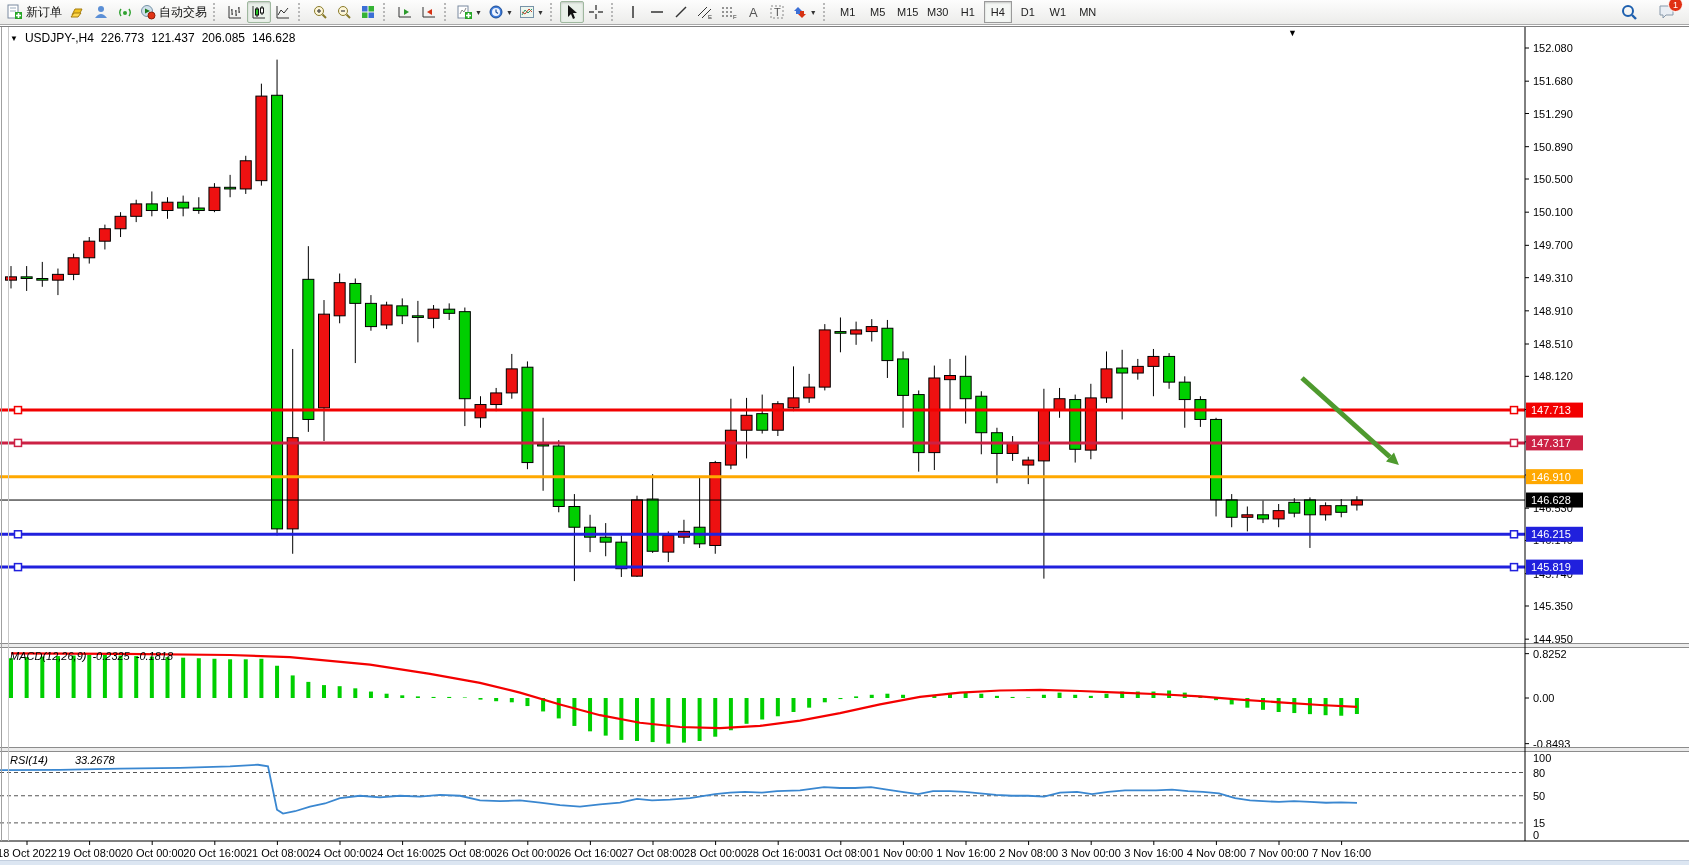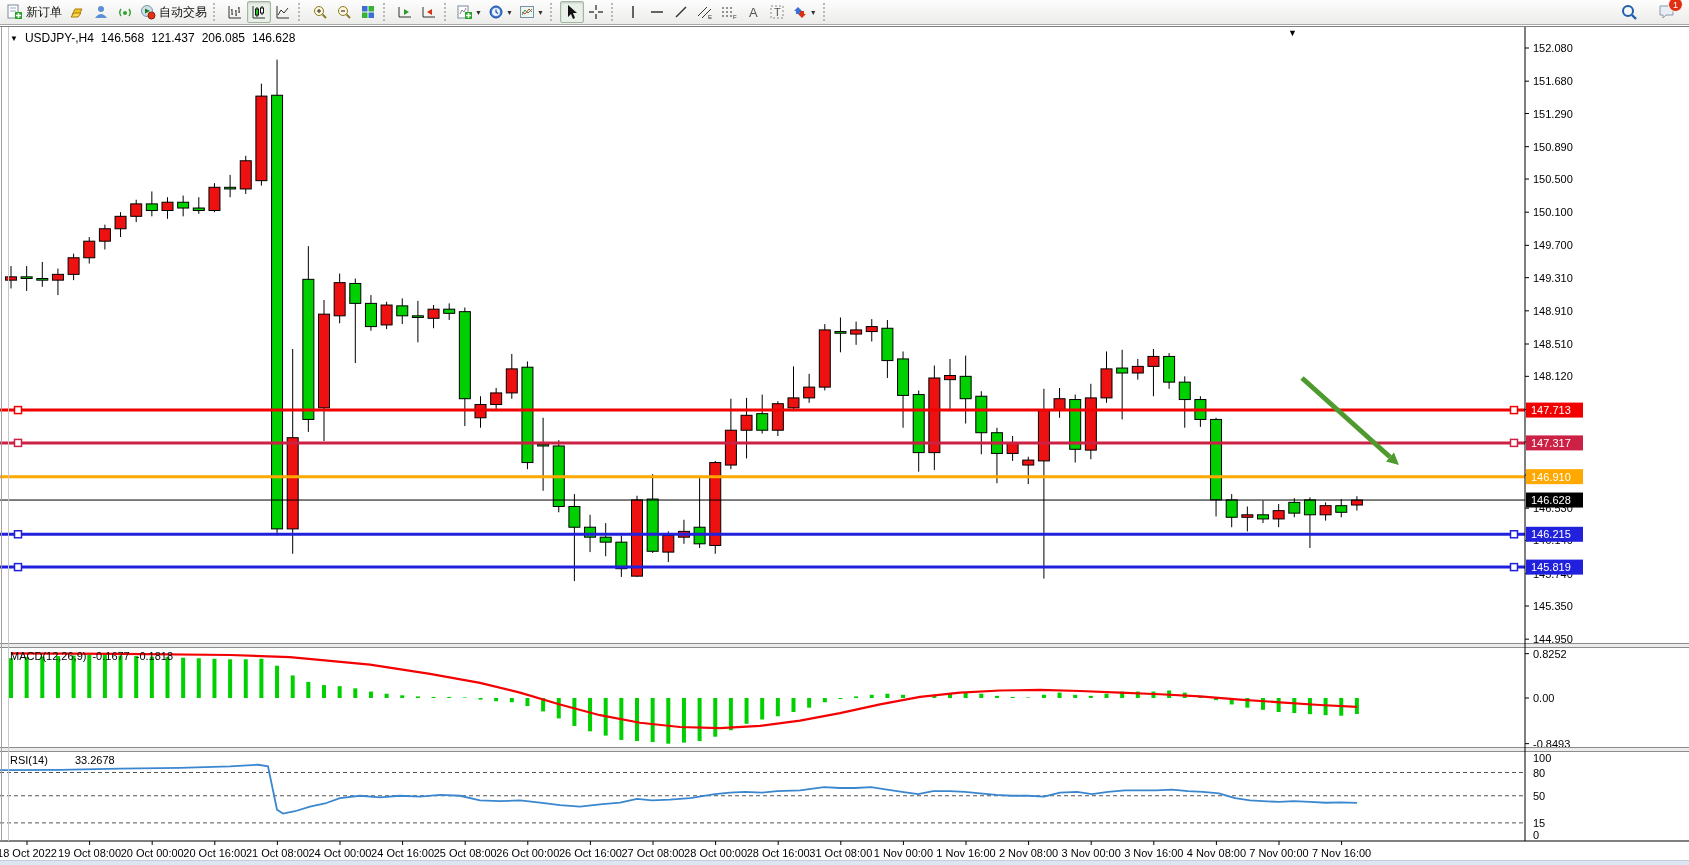--- a/index.html
+++ b/index.html
@@ -18,21 +18,21 @@
       font-size:11px;color:#222;border:1px solid transparent;margin:0 1px;}
   .tf.active{background:#f4f7f4;border-color:#9a9a9a;box-shadow:inset 0 1px 2px rgba(0,0,0,.2);}
   #tb-right{margin-left:auto;display:flex;align-items:center;margin-right:10px;}
   .badge{position:absolute;right:-5px;top:-5px;background:#e03014;color:#fff;font-size:9px;
     width:13px;height:13px;border-radius:50%;display:flex;align-items:center;justify-content:center;border:1px solid #fff;}
   
   #chartwrap{position:absolute;left:0;top:26px;width:1689px;height:839px;background:#fff;border-top:1px solid #808080;}
   #chart-title{position:absolute;left:10px;top:4px;font-size:12px;color:#000;display:flex;gap:7px;align-items:center;z-index:5;}
   #chart-title .tri{font-size:8px;}
   #chart-menu-caret{position:absolute;left:1288px;top:1px;font-size:9px;color:#000;z-index:5;}
-  .indlabel{position:absolute;font-size:11px;color:#000;z-index:5;display:flex;gap:6px;}
+  .indlabel{position:absolute;font-size:11px;color:#000;z-index:5;display:flex;gap:6px;font-style:italic;}
   #macd-label{left:10px;top:623px;}
   #rsi-label{left:10px;top:727px;gap:27px;}
   #bottomstrip{position:absolute;left:0;top:833px;width:1689px;height:6px;background:#dce6f2;border-top:1px solid #c2cede;}
   svg text{font-family:"Liberation Sans",sans-serif;}
 </style>
 </head>
 <body>
 <div id="app">
 
 <div id="toolbar">
@@ -227,20 +227,31 @@
   <div class="tb">
     <svg width="16" height="16">
           <polygon points="4,2 8,6 6,6 6,9 2,9 2,6 0,6" transform="translate(2,1)" fill="#3c6fd6"></polygon>
           <polygon points="4,7 8,3 6,3 6,0 2,0 2,3 0,3" transform="translate(6,7)" fill="#d63214"></polygon>
         </svg>
     <span class="caret">▼</span>
   </div>
 
   <div class="grip"></div>
 
+  <div id="tf-group" style="display: flex;">
+        <div class="tf">M1</div>
+        <div class="tf">M5</div>
+        <div class="tf">M15</div>
+        <div class="tf">M30</div>
+        <div class="tf">H1</div>
+        <div class="tf active">H4</div>
+        <div class="tf">D1</div>
+        <div class="tf">W1</div>
+        <div class="tf">MN</div>
+      </div>
 
   <div id="tb-right">
     <div class="tb" style="margin-right:14px;">
       <svg width="18" height="18">
             <circle cx="8" cy="8" r="5" fill="none" stroke="#1d5fae" stroke-width="2"></circle>
             <line x1="12" y1="12" x2="16" y2="16" stroke="#1d5fae" stroke-width="2.4"></line>
           </svg>
     </div>
     <div class="tb" style="position:relative;">
       <svg width="18" height="18">
@@ -248,30 +259,30 @@
           </svg>
       <span class="badge">1</span>
     </div>
   </div>
 </div>
 
 <div id="chartwrap">
   <div id="chart-title">
     <span class="tri">▼</span>
     <span>USDJPY-,H4</span>
-    <span>146.568</span>
+    <span>226.773</span>
     <span>121.437</span>
     <span>206.085</span>
     <span>146.628</span>
   </div>
   <div id="chart-menu-caret">▼</div>
 
   <div class="indlabel" id="macd-label">
     <span>MACD(12,26,9)</span>
-    <span>-0.1677</span>
+    <span>-0.2325</span>
     <span>-0.1818</span>
   </div>
   <div class="indlabel" id="rsi-label">
     <span>RSI(14)</span>
     <span>33.2678</span>
   </div>
 
   <svg id="plot" width="1689" height="839" viewBox="0 26 1689 839">
         <defs>
           <clipPath id="cMain">

